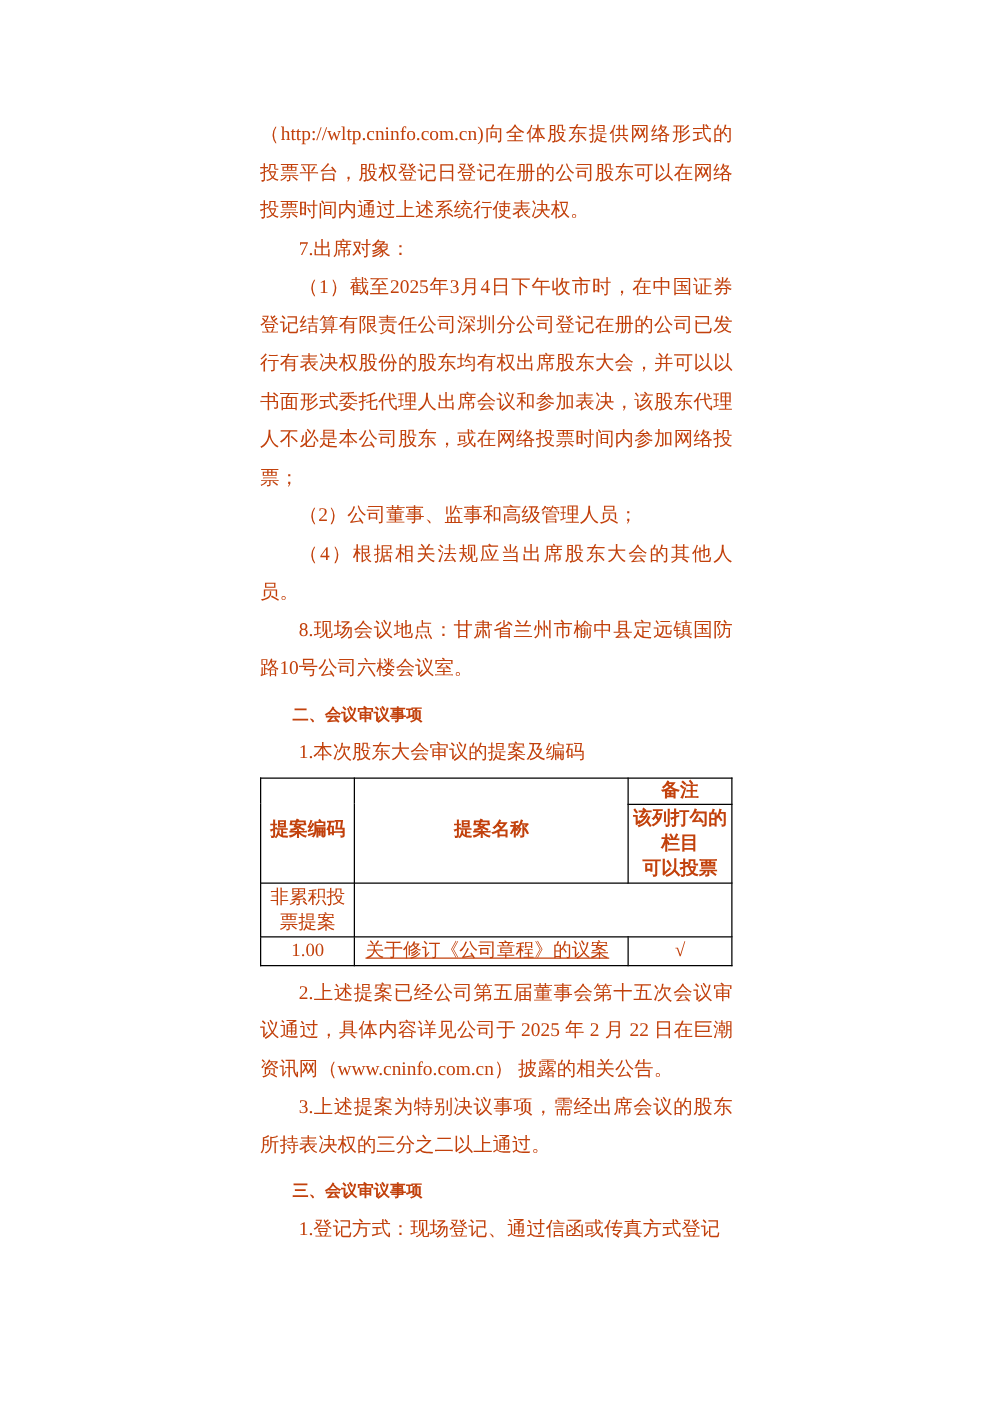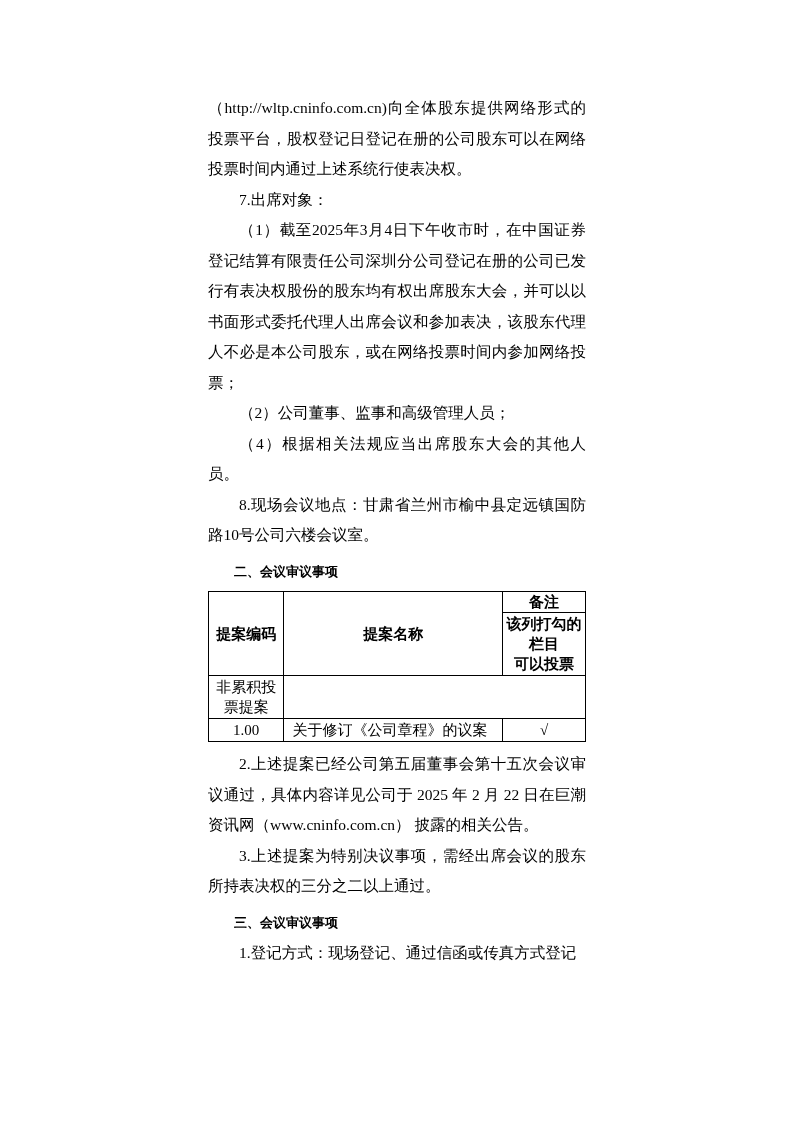--- a/index.html
+++ b/index.html
@@ -3,21 +3,21 @@
 <meta charset="utf-8">
 <style>
   * { box-sizing: border-box; }
   html, body { margin: 0; padding: 0; background: #ffffff; }
   .page {
     position: relative;
     width: 632px;
     height: 1122px;
     margin: 0 auto;
     background: #ffffff;
-    color: #000000;
+    color: #c2410c;
     padding: 93px 127px 0 127px;
     font-family: "Liberation Serif", "DejaVu Serif", serif;
     font-size: 15.5px;
     overflow: hidden;
   }
   p.doc-line {
     margin: 0;
     line-height: 30.5px;
     text-align: justify;
     text-justify: inter-ideograph;
@@ -45,20 +45,21 @@
     font-size: 15px;
     overflow: hidden;
   }
   table.proposal-table td.hdr {
     font-weight: bold;
     font-family: "Liberation Sans", "DejaVu Sans", sans-serif;
   }
   table.proposal-table td.name-cell {
     text-align: left;
     padding-left: 8px;
+    text-decoration: underline;
   }
   col.c-code { width: 20%; }
   col.c-name { width: 58%; }
   col.c-remark { width: 22%; }
   tr.remark-title-row td { padding: 0 2px; height: 18px; }
   tr.group-row td { height: 22px; }
   tr.data-row td { height: 23px; }
   .remark-line { display: block; }
 </style>
 </head>
@@ -75,20 +76,21 @@
 
   <p class="doc-line indent">（2）公司董事、监事和高级管理人员；</p>
 
 
   <p class="doc-line indent">（4）根据相关法规应当出席股东大会的其他人员。</p>
 
   <p class="doc-line indent">8.现场会议地点：甘肃省兰州市榆中县定远镇国防路10号公司六楼会议室。</p>
 
   <p class="doc-line heading">二、会议审议事项</p>
 
+  <p class="doc-line indent">1.本次股东大会审议的提案及编码</p>
 
   <table class="proposal-table">
     <colgroup>
       <col class="c-code">
       <col class="c-name">
       <col class="c-remark">
     </colgroup>
     <tbody>
       <tr class="remark-title-row">
         <td class="hdr" rowspan="2">提案编码</td>

